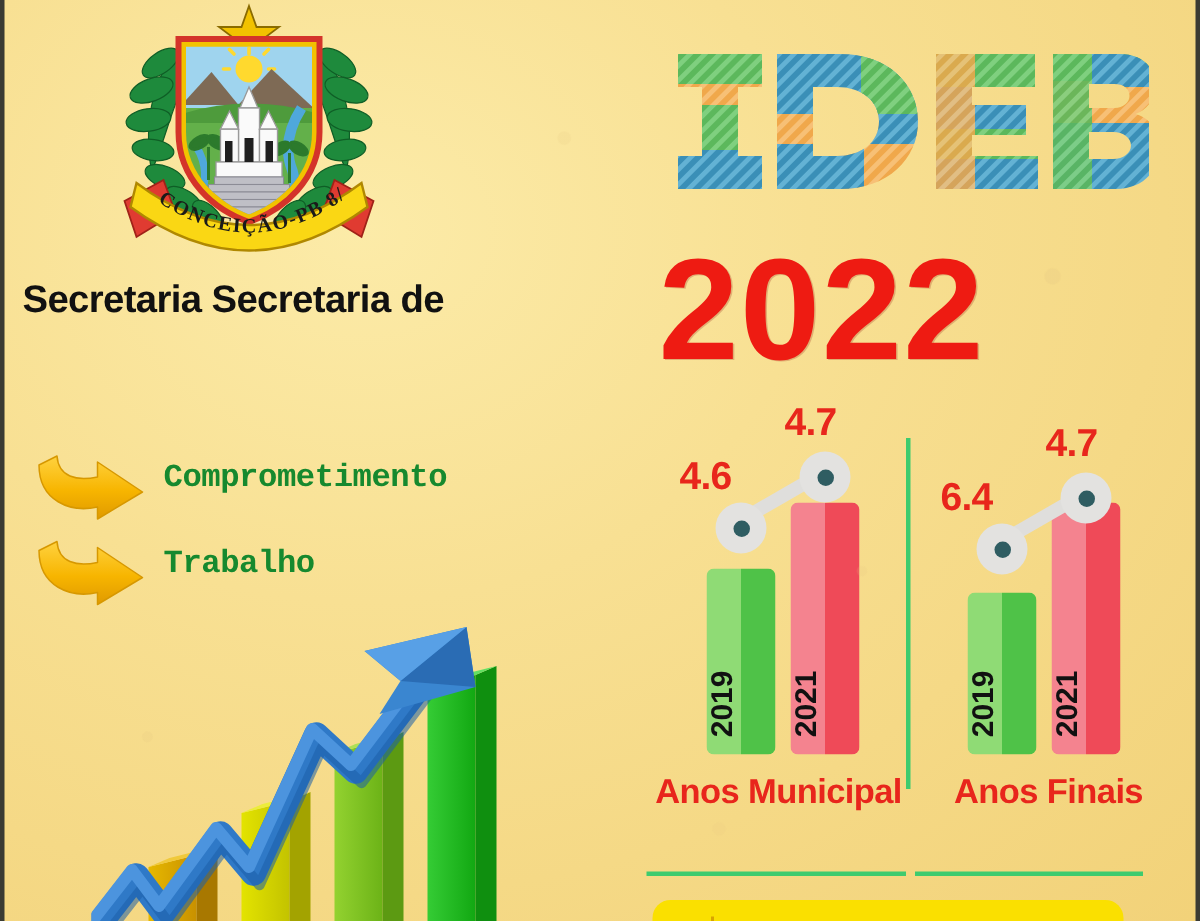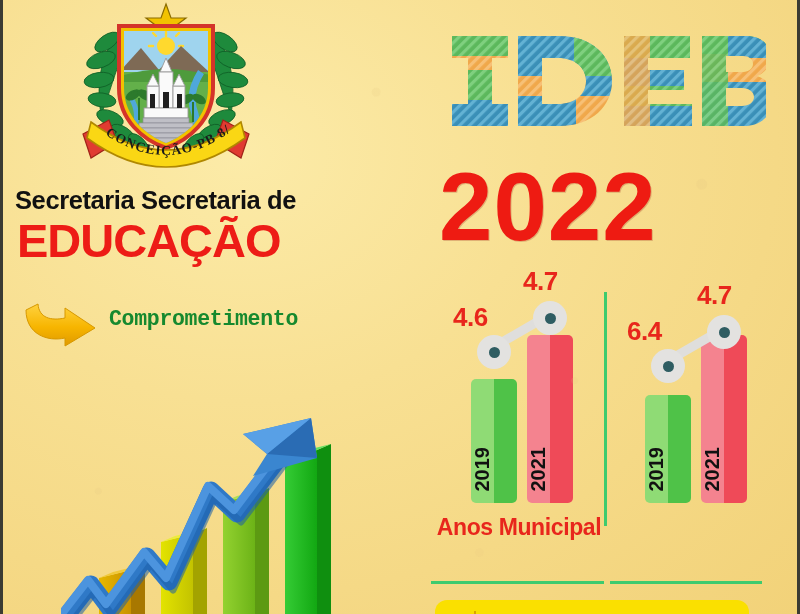--- a/index.html
+++ b/index.html
@@ -224,39 +224,44 @@
         <path d="M30 120 Q105 176 180 120 L184 136 Q105 194 26 136 Z" fill="#FAD714" stroke="#B08800" stroke-width="1.6"></path>
         <path id="ribbonArc" d="M38 128 Q105 178 172 128" fill="none" stroke="none"></path>
         <text font-family="'Liberation Serif', serif" font-size="13.5" font-weight="bold" fill="#1a1a1a" letter-spacing="1.1">
           <textPath href="#ribbonArc" startOffset="5%">CONCEIÇÃO-PB 8/10/1881</textPath>
         </text>
       </g>
     </svg>
   </div>
 
   <div class="sec-line">Secretaria Secretaria de</div>
-  <div class="edu-line">EDUCAÇÃO</div>
 
   <div class="values">
 
     <div class="value-row">
       <svg class="arrow-ico" viewBox="0 0 78 50">
         <defs>
           <linearGradient id="ag1" x1="0" y1="0" x2="0" y2="1">
             <stop offset="0%" stop-color="#FFD23F"></stop>
               <stop offset="55%" stop-color="#F7B500"></stop>
             <stop offset="100%" stop-color="#E09A00"></stop>
           </linearGradient>
         </defs>
         <path d="M5 12 C5 36 26 44 44 40 L44 48 L74 30 L44 10 L44 20 C30 23 18 20 17 6 Z" fill="url(#ag1)" stroke="#D79800" stroke-width="1" stroke-linejoin="round"></path>
       </svg>
       <div class="value-lbl">Comprometimento</div>
     </div>
 
 
+    <div class="value-row">
+      <svg class="arrow-ico" viewBox="0 0 78 50">
+        <path d="M5 12 C5 36 26 44 44 40 L44 48 L74 30 L44 10 L44 20 C30 23 18 20 17 6 Z" fill="url(#ag1)" stroke="#D79800" stroke-width="1" stroke-linejoin="round"></path>
+      </svg>
+      <div class="value-lbl">Trabalho</div>
+    </div>
   </div>
 
   <svg class="growth" viewBox="0 0 380 290">
     <defs>
       <linearGradient id="bg1" x1="0" y1="0" x2="1" y2="0">
         <stop offset="0%" stop-color="#E6B800"></stop>
           <stop offset="100%" stop-color="#C99100"></stop>
       </linearGradient>
       <linearGradient id="bg2" x1="0" y1="0" x2="1" y2="0">
         <stop offset="0%" stop-color="#E3E300"></stop>
@@ -423,20 +428,21 @@
       </div>
       <div class="connector" style="left:42px; bottom:136px; width:62px; transform:rotate(-30deg); transform-origin:left center;"></div>
       <div class="dot" style="left:28px; bottom:120px;">
           <i></i>
         </div>
       <div class="dot" style="left:84px; bottom:154px;">
           <i></i>
         </div>
       <div class="val" style="left:4px; bottom:156px;">6.4</div>
       <div class="val" style="left:74px; bottom:192px;">4.7</div>
+      <div class="grp-name" style="bottom:-38px; left:-6px;">Anos Finais</div>
     </div>
   </div>
 
   <div class="bottom-pill">
     <span class="pill-star">★</span>
     <span class="pill-sep"></span>
     <span class="pill-txt"></span>
   </div>
 
 </div>

